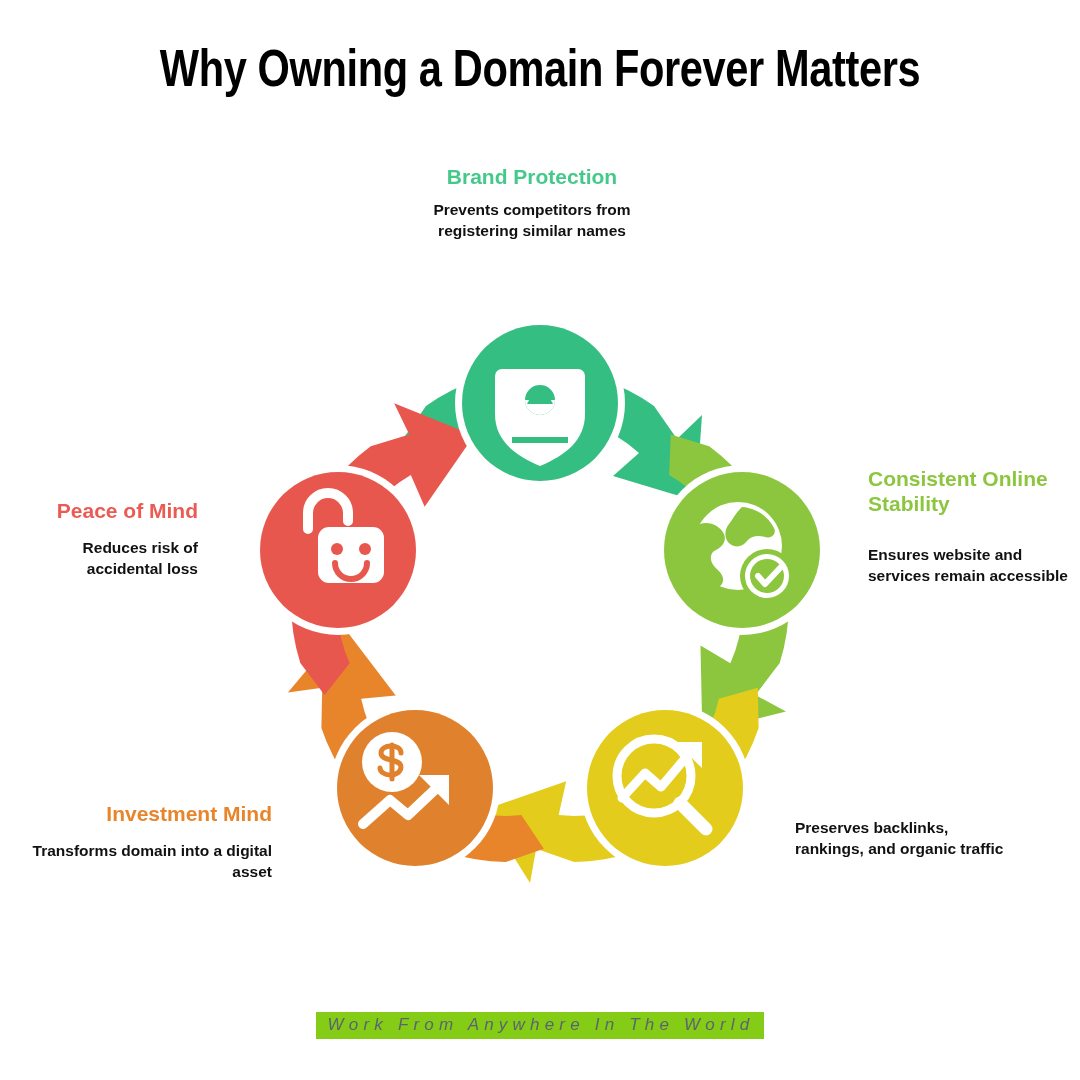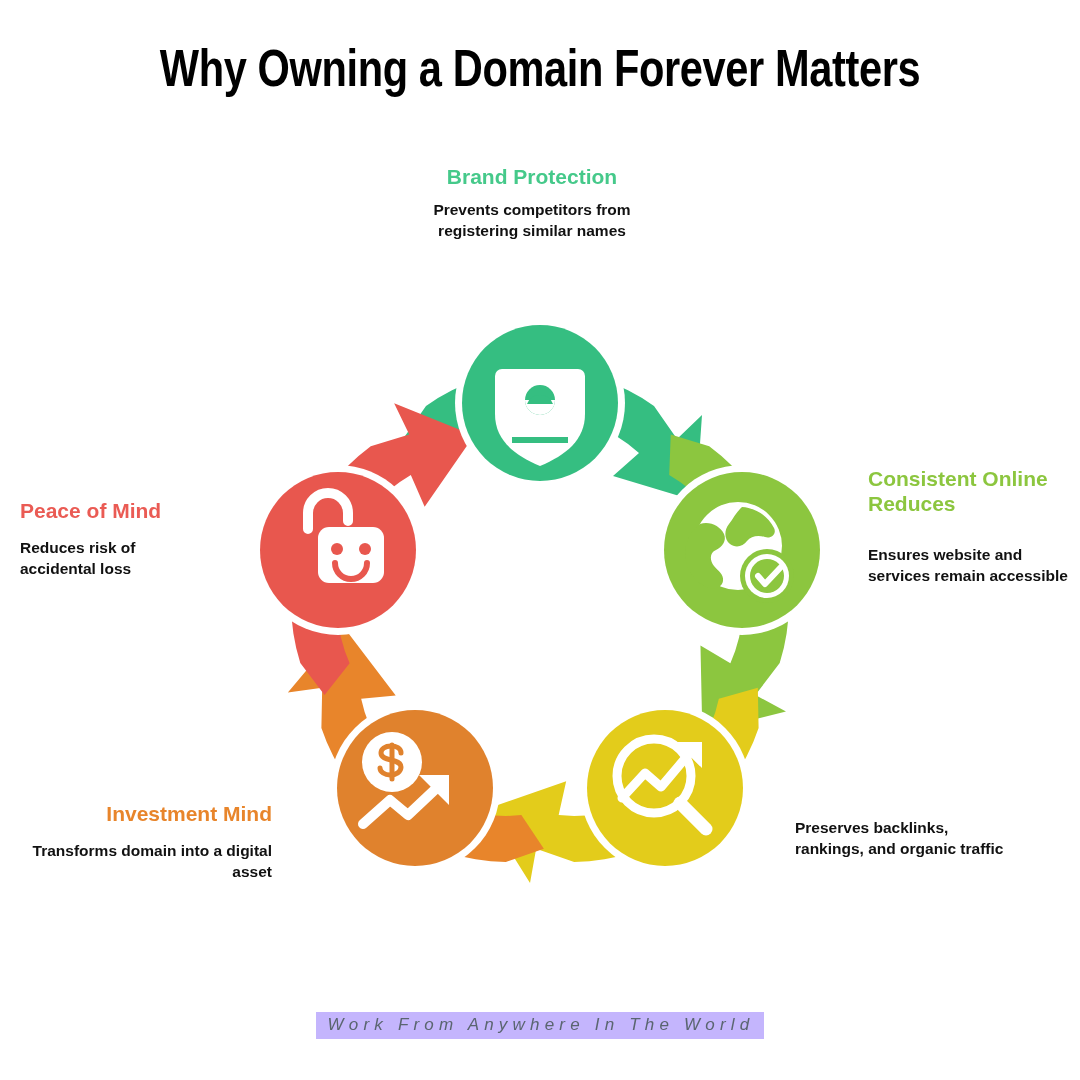--- a/index.html
+++ b/index.html
@@ -74,35 +74,35 @@
   #block-presence .body { margin-top: 28px; }
 
   #block-seo        { left: 795px; top: 785px; width: 210px; text-align: left; }
   #block-seo .heading { color: #E3CC1B; }
   #block-seo .body { margin-top: 16px; }
 
   #block-investment { left: 20px; top: 785px; width: 252px; text-align: right; }
   #block-investment .heading { color: #E8852B; }
   #block-investment .body { margin-top: 14px; }
 
-  #block-peace      { left: 20px; top: 482px; width: 178px; }
+  #block-peace      { left: 20px; top: 482px; width: 178px; text-align: right; }
   #block-peace .heading { color: #EA5B54; }
   #block-peace .body { margin-top: 14px; }
 
   
   #footer {
     position: absolute;
     left: 0;
     top: 1012px;
     width: 1080px;
     text-align: center;
   }
   #footer .tagline {
     display: inline-block;
-    background: #c4b5fd;
+    background: #84cc16;
     color: #5A6570;
     font-style: italic;
     font-size: 17px;
     font-weight: 400;
     letter-spacing: 5.2px;
     padding: 3px 10px 4px 12px;
     white-space: nowrap;
   }
 </style>
 </head>
@@ -218,21 +218,21 @@
       </g>
     </g>
   </svg>
 
   <div class="block" id="block-brand">
     <div class="heading">Brand Protection</div>
     <div class="body">Prevents competitors from registering similar names</div>
   </div>
 
   <div class="block" id="block-presence">
-    <div class="heading">Consistent Online Reduces</div>
+    <div class="heading">Consistent Online Stability</div>
     <div class="body">Ensures website and services remain accessible</div>
   </div>
 
   <div class="block" id="block-seo">
     <div class="body">Preserves backlinks, rankings, and organic traffic</div>
   </div>
 
   <div class="block" id="block-investment">
     <div class="heading">Investment Mind</div>
     <div class="body">Transforms domain into a digital asset</div>

